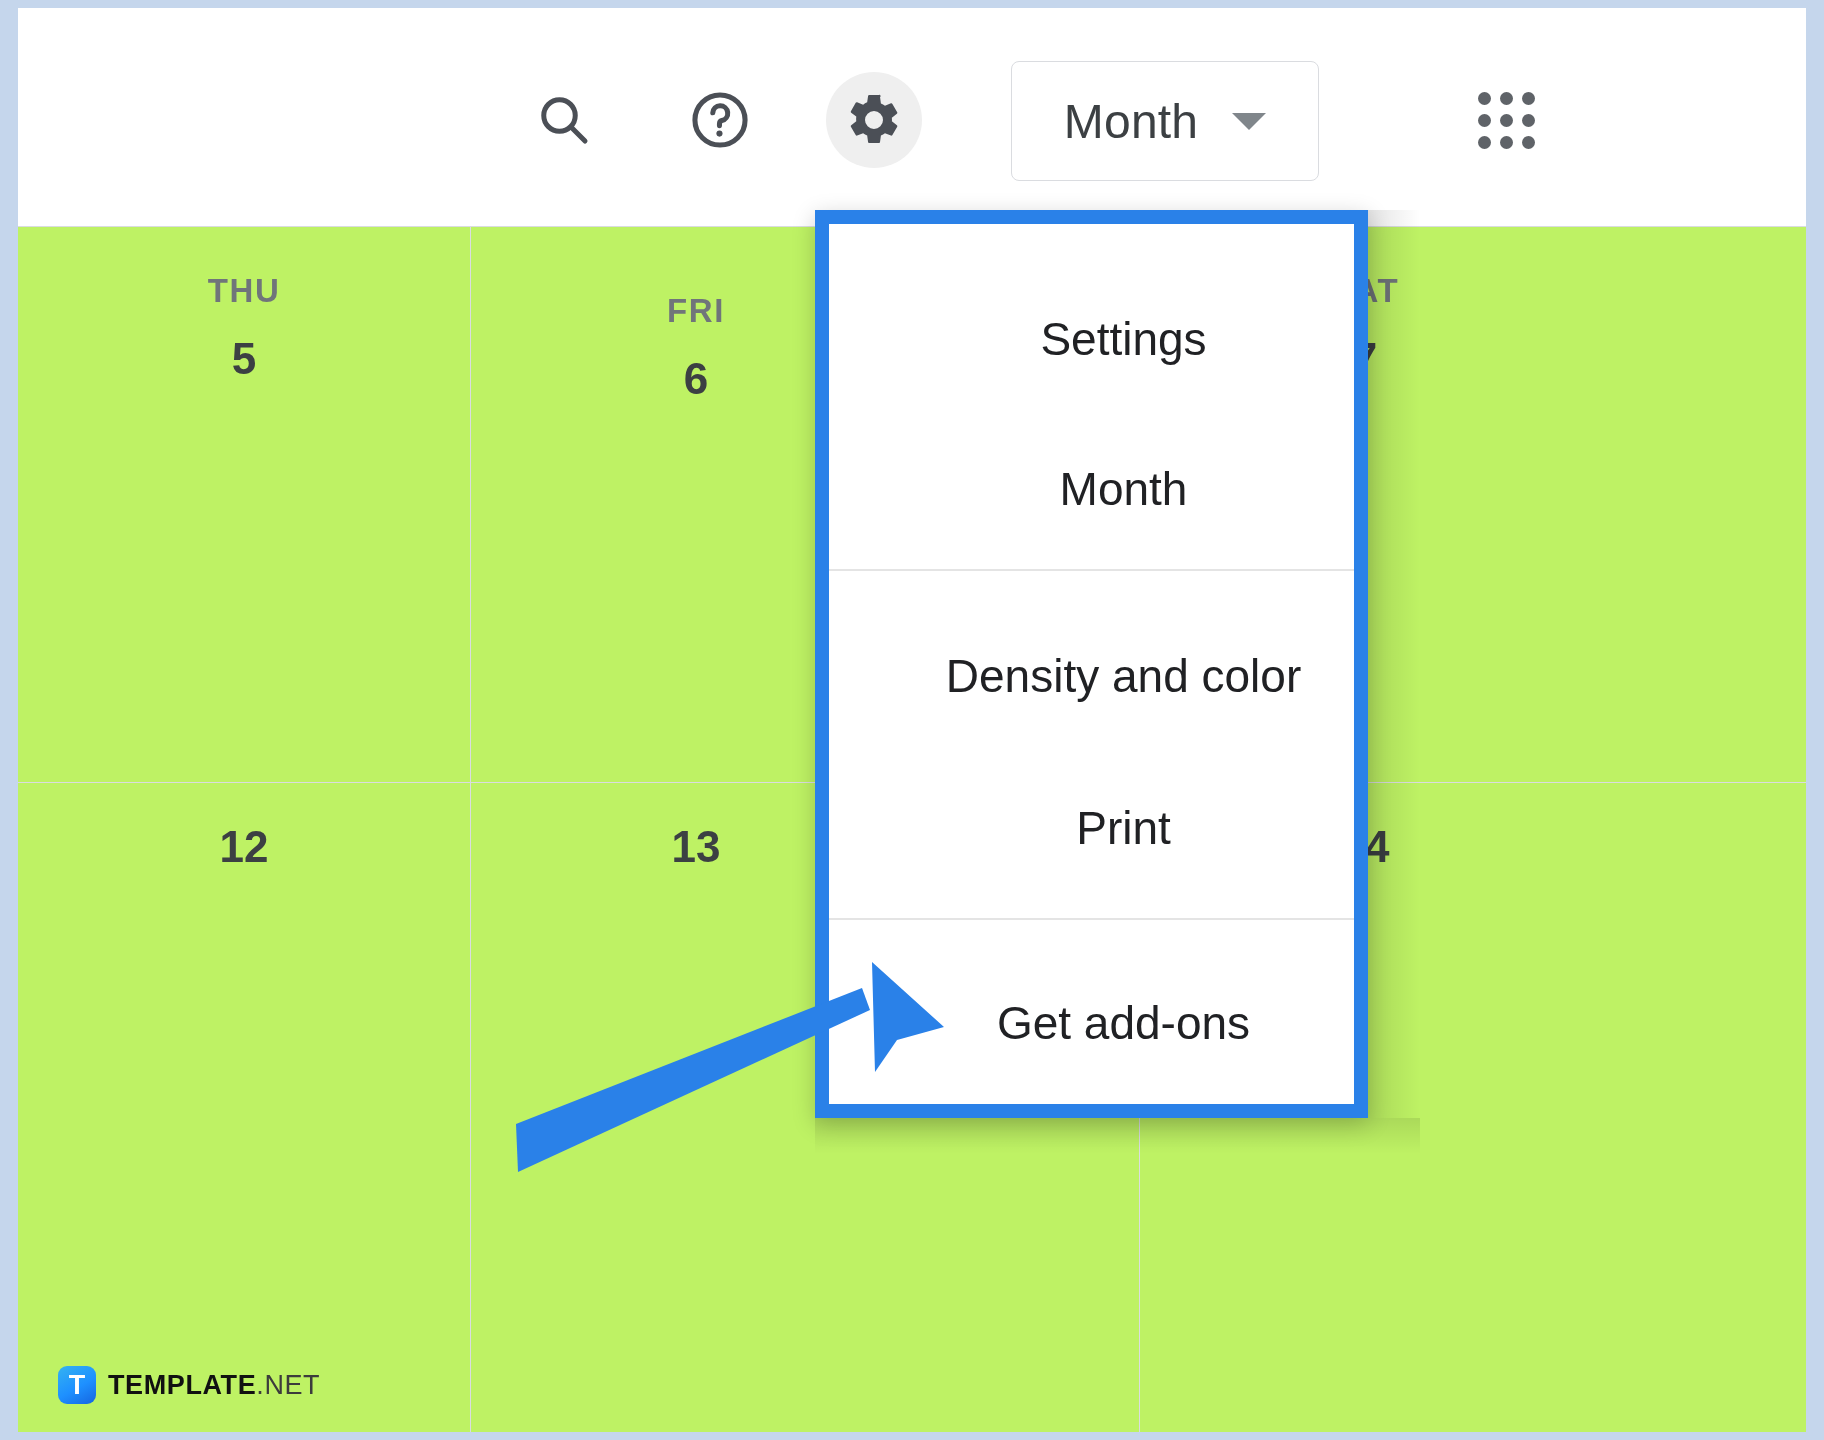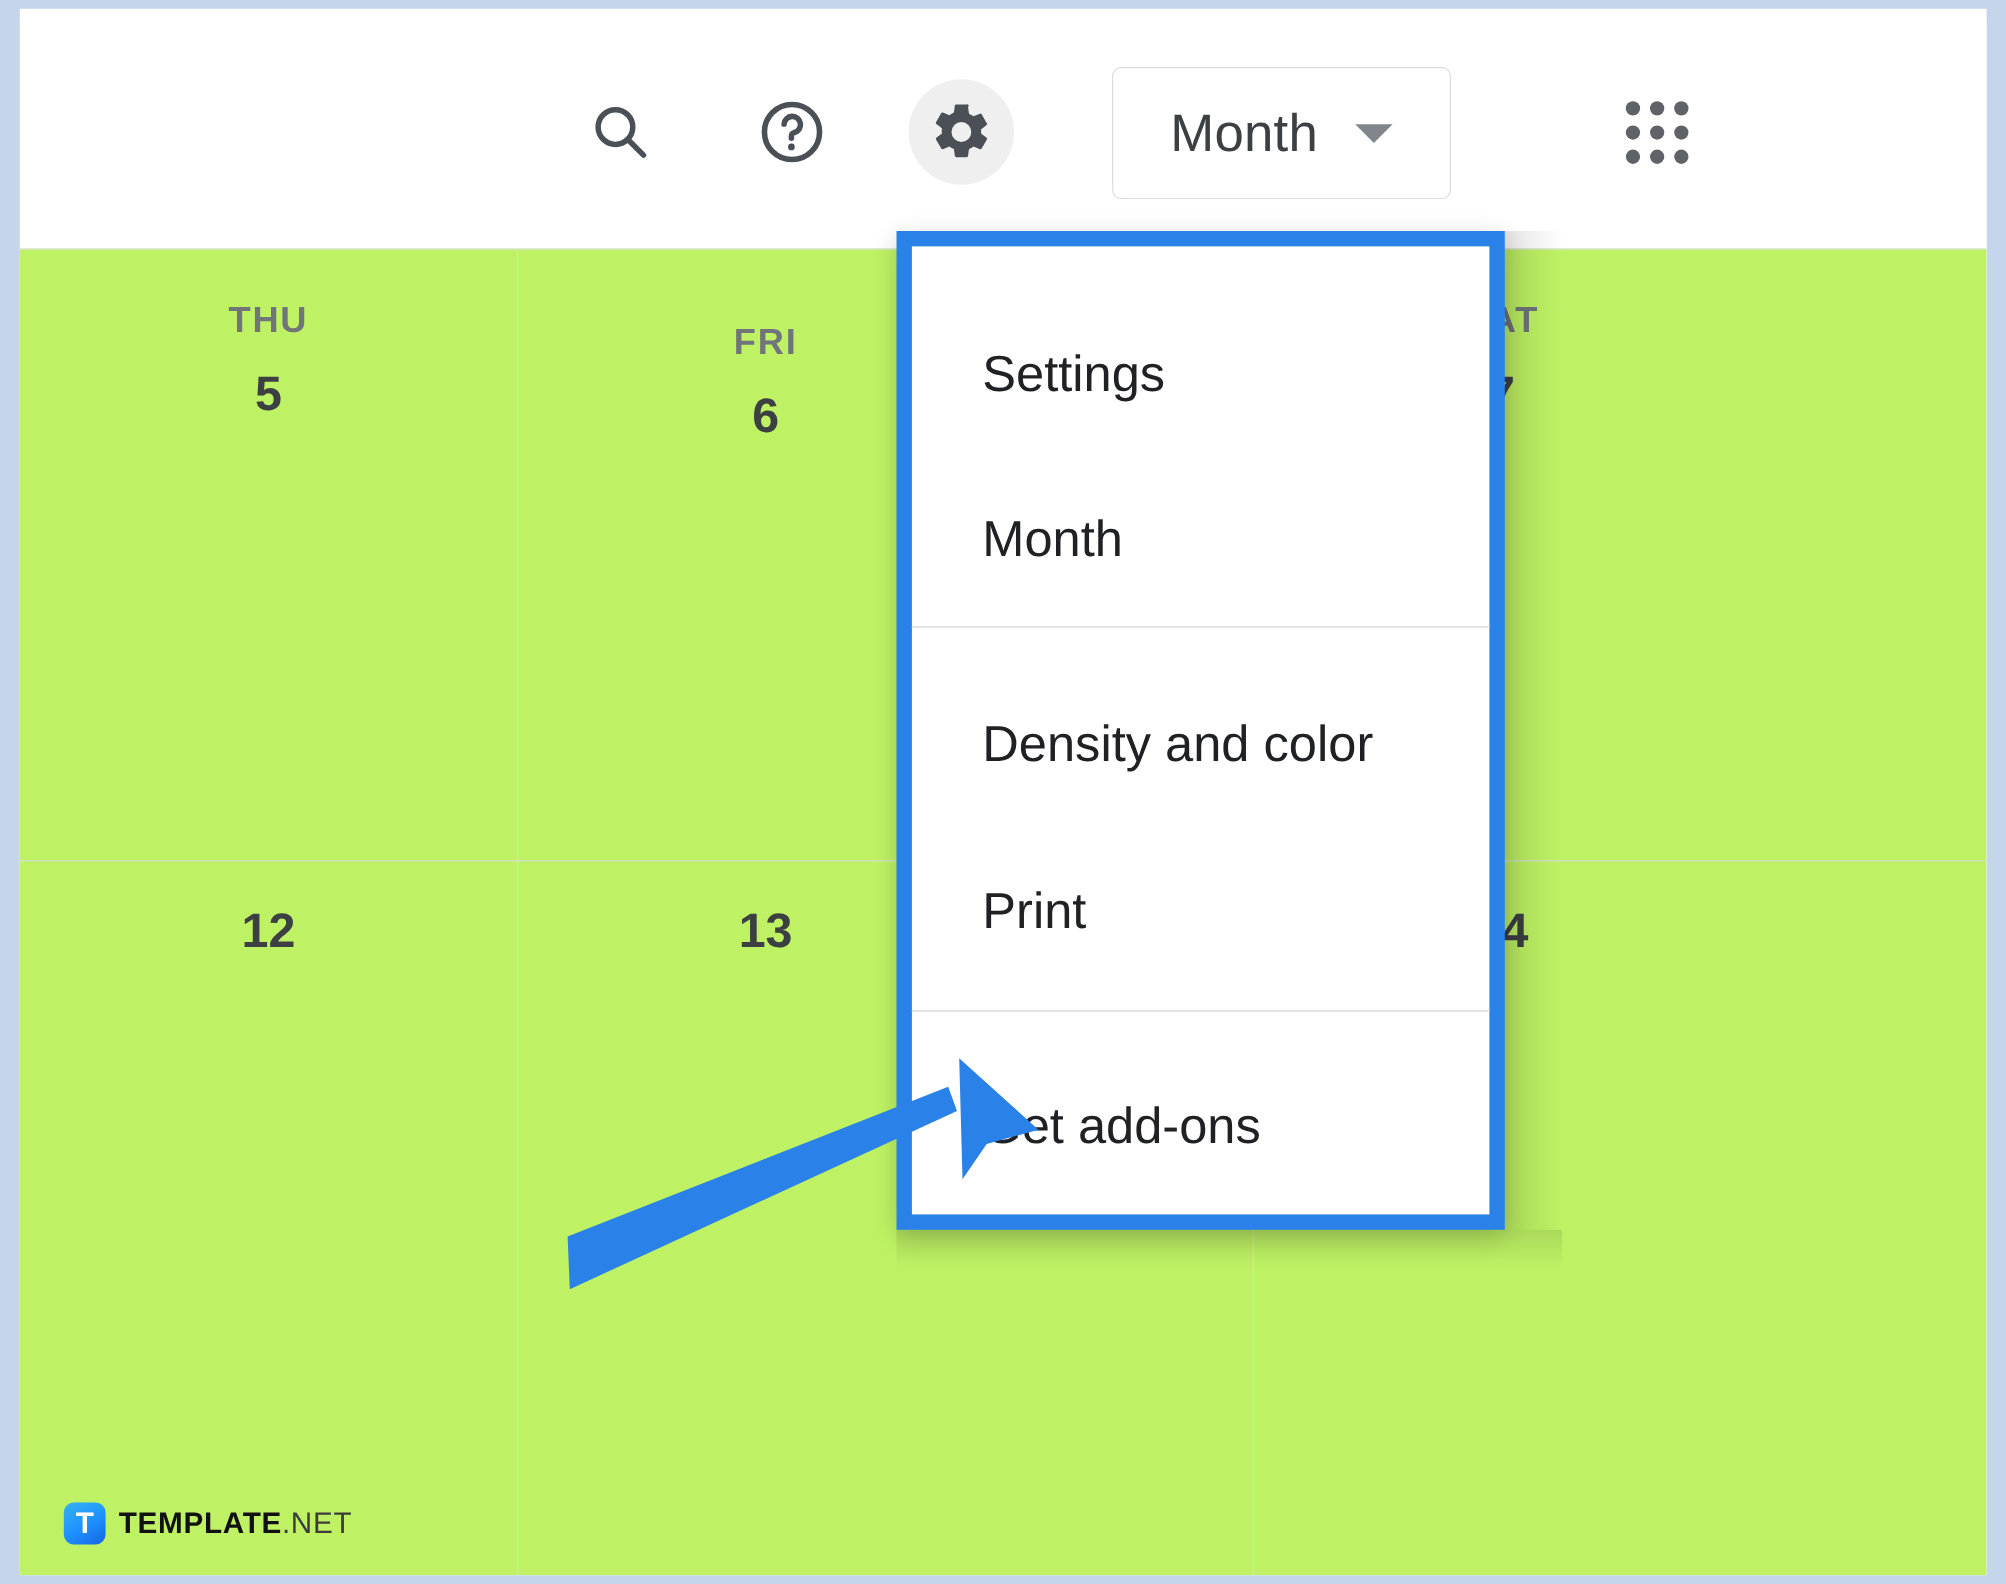--- a/index.html
+++ b/index.html
@@ -190,20 +190,21 @@
   .menu-item {
     position: absolute;
     left: 0;
     width: 100%;
     padding-left: 64px;
     box-sizing: border-box;
     font-size: 46px;
     color: #202124;
     cursor: pointer;
     white-space: nowrap;
+    text-align: center;
   }
   .menu-sep {
     position: absolute;
     left: 0;
     width: 100%;
     height: 2px;
     background: #e4e4e4;
   }
 
   

